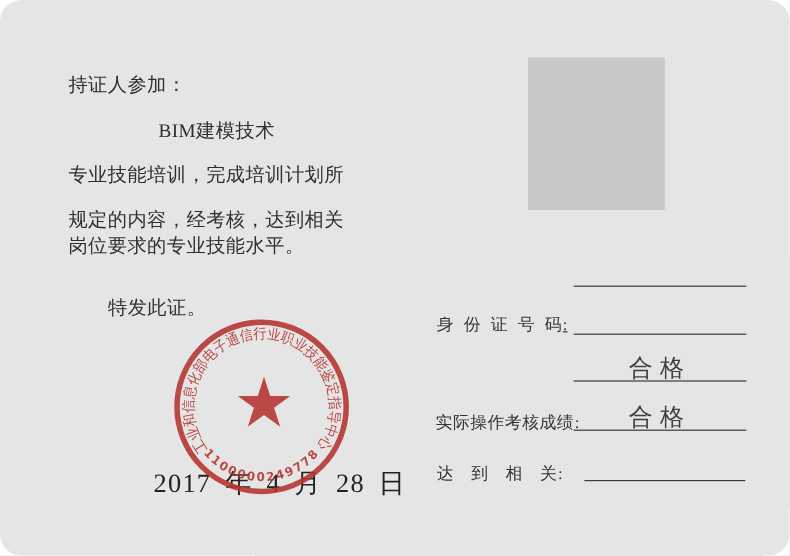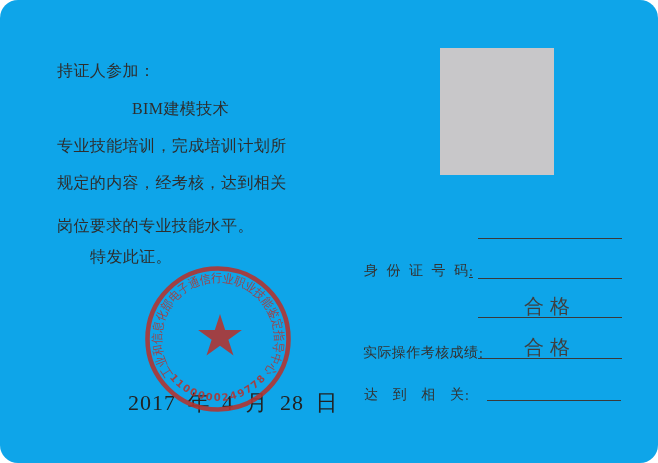--- a/index.html
+++ b/index.html
@@ -2,32 +2,32 @@
 <html><head>
 <meta charset="utf-8">
 <style>
   html,body{margin:0;padding:0;}
   body{
     width:658px;height:463px;position:relative;background:#ffffff;
     font-family:"Liberation Serif","DejaVu Serif",serif;
     overflow:hidden;
   }
   .card{
-    position:absolute;inset:0;background:#0ea5e9;border-radius:18px;
+    position:absolute;inset:0;background:#e5e5e5;border-radius:18px;
   }
   
   .cert-line{
     position:absolute;color:#2e2e2e;font-size:16px;letter-spacing:0.4px;
     white-space:nowrap;
   }
   .l1{left:57px;top:61px;}
   .l2{left:132px;top:99px;}
   .l3{left:57px;top:136px;}
   .l4{left:57px;top:173px;}
-  .l5{left:57px;top:216px;}
+  .l5{left:57px;top:195px;}
   .l6{left:90px;top:247px;}
   
   .date-line{
     position:absolute;left:128px;top:363px;color:#222222;font-size:22px;
     word-spacing:5px;letter-spacing:1px;white-space:nowrap;z-index:1;margin-top:25px;
   }
   
   .stamp{
     position:absolute;left:138px;top:259px;width:160px;height:160px;
     z-index:2;opacity:0.88;

